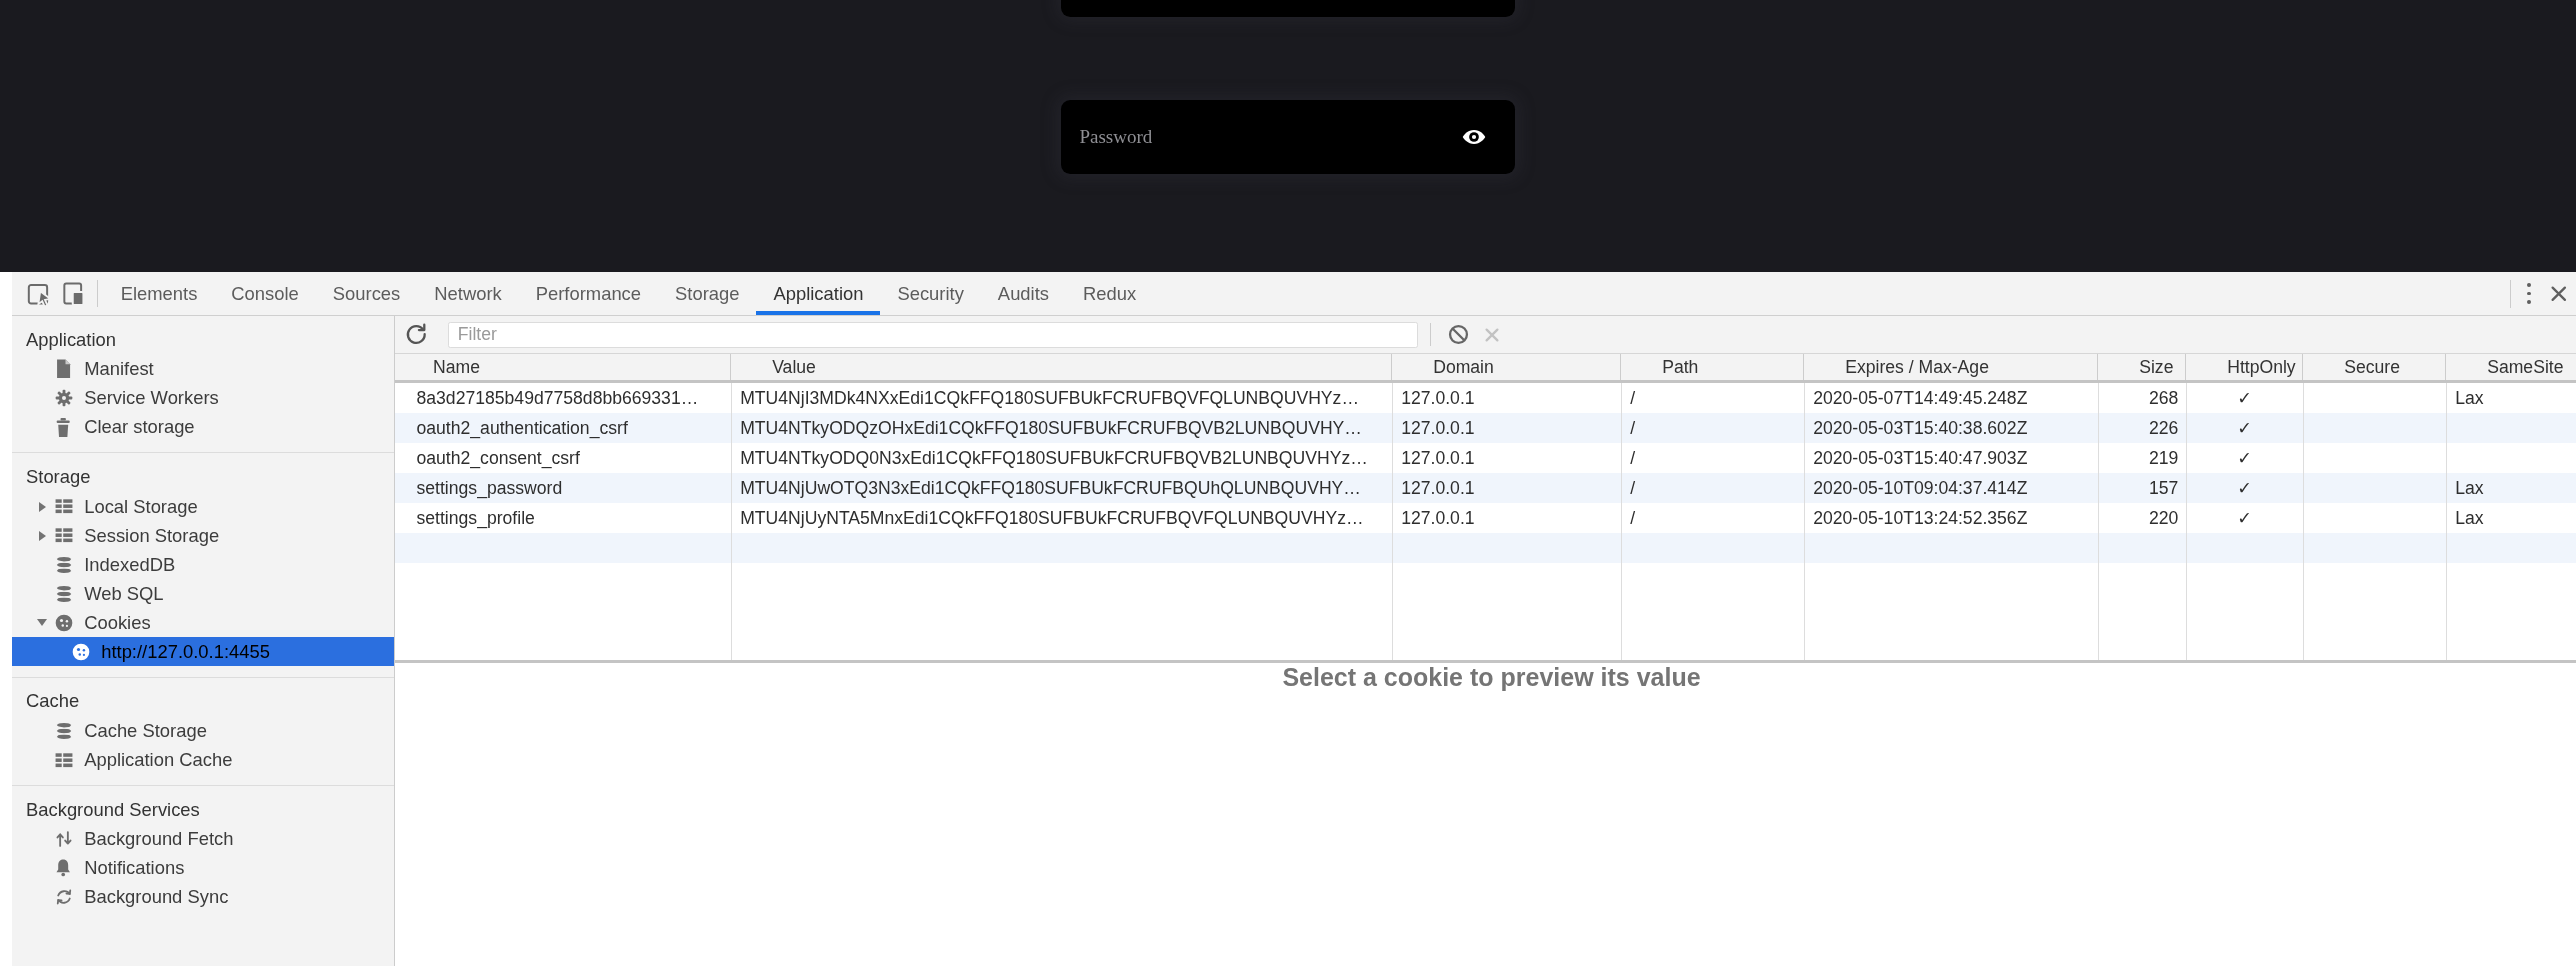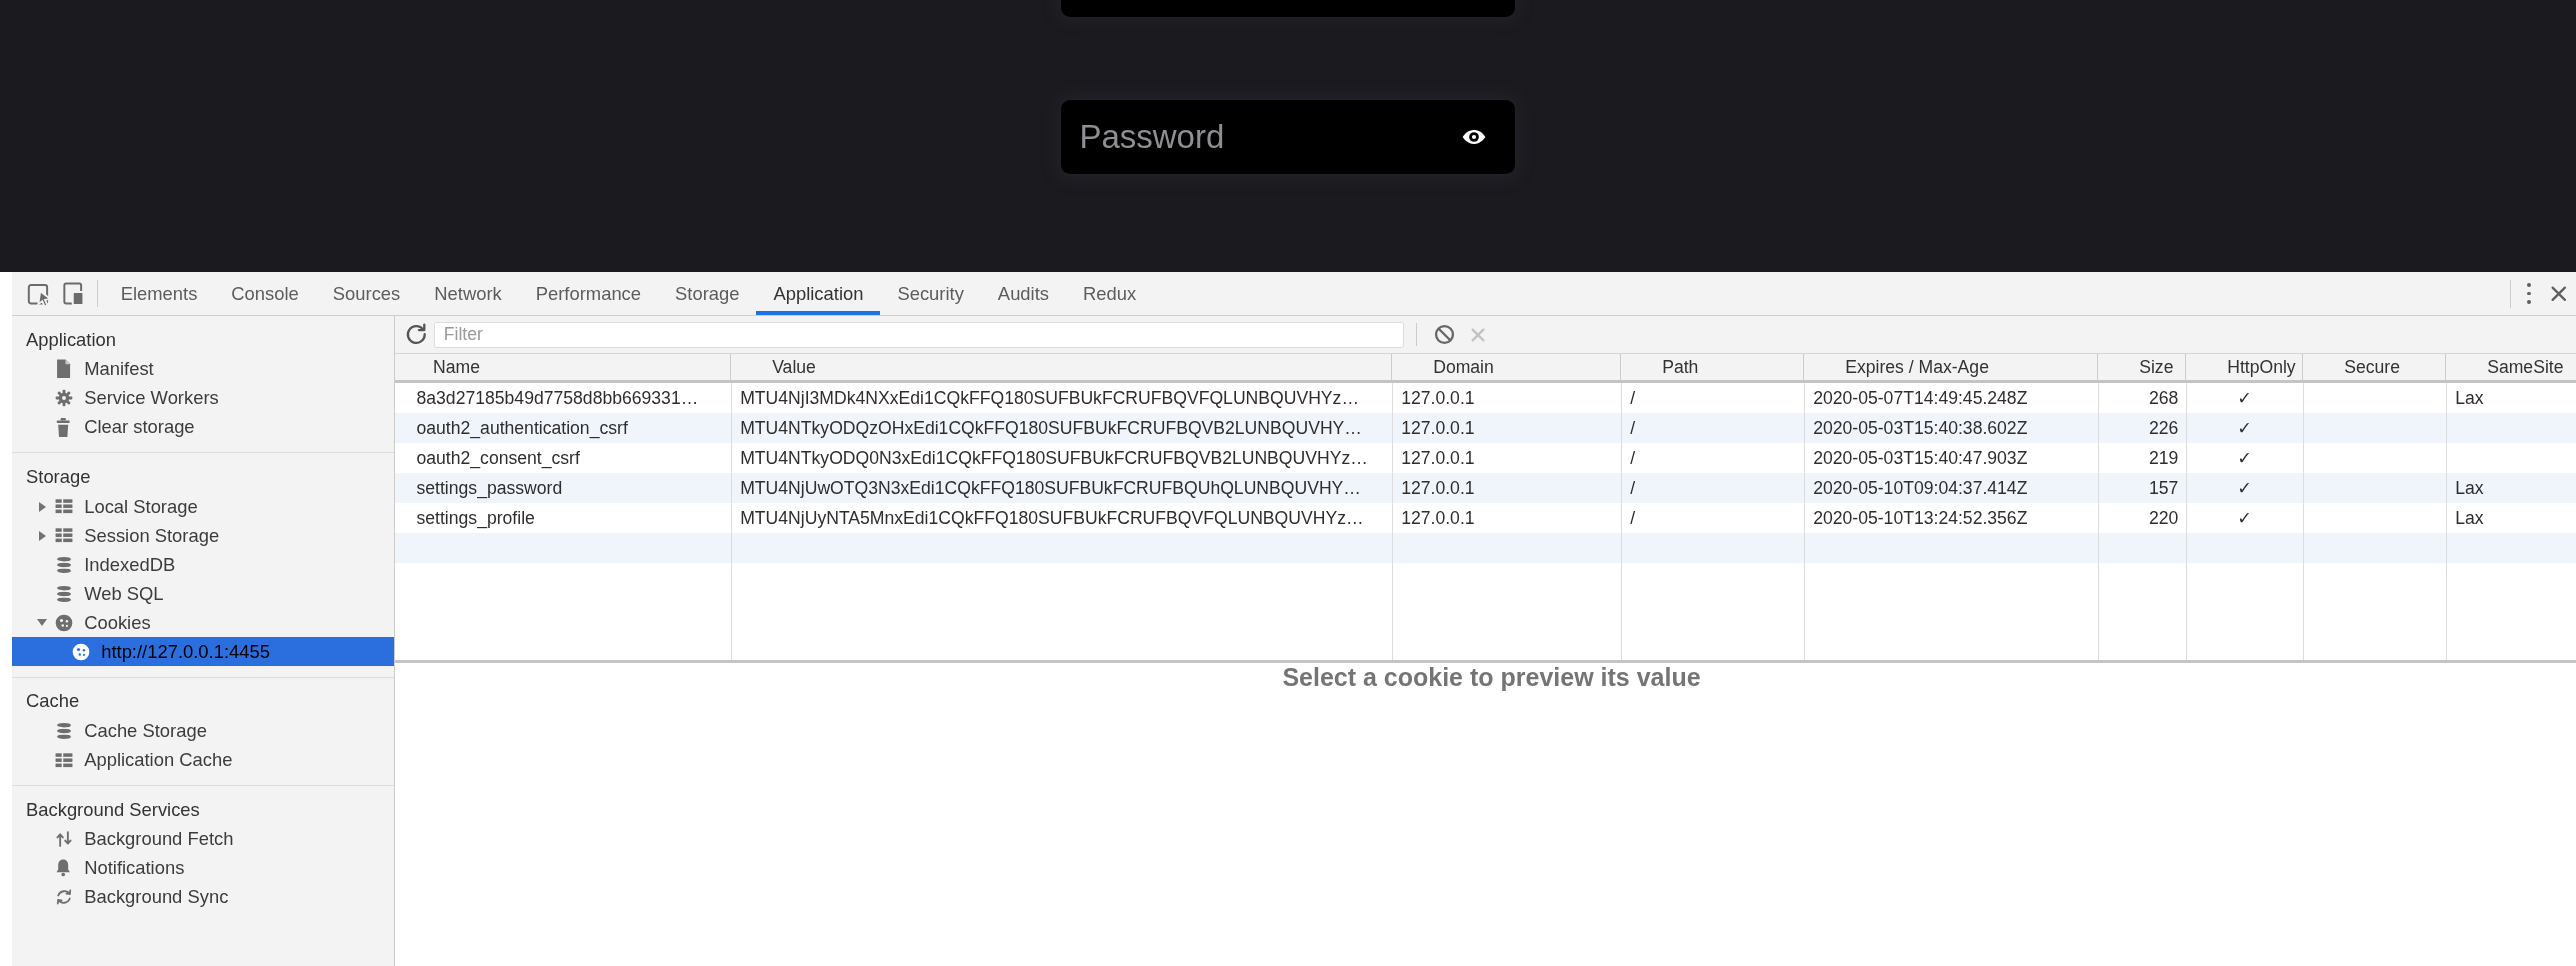--- a/index.html
+++ b/index.html
@@ -6,21 +6,21 @@
   html,body { width:2576px; height:966px; overflow:hidden; }
   body { font-family:"Liberation Sans","DejaVu Sans",sans-serif; background:#fff; position:relative; }
 
   
   .page-top { position:relative; width:2576px; height:272px; background:#1a1a1f; overflow:hidden; }
   .dark-box { position:absolute; left:1061px; width:454px; background:#000; border-radius:9.2px;
               box-shadow:0 0 17px 3.1px rgba(70,70,80,.22); }
   .box-cut { top:-31px; height:48px; }
   .pw-box { top:100px; height:74px; }
   .pw-input { width:100%; height:100%; background:transparent; border:none; outline:none;
-              color:#e5e5e5; font-size:33px; padding:0 69px 0 18.4px; font-family:Liberation Sans, sans-serif; }
+              color:#e5e5e5; font-size:19px; padding:0 69px 0 18.4px; font-family:Liberation Serif, serif; }
   .pw-input::placeholder { color:#8e8e93; }
   .eye { position:absolute; right:28px; top:50%; transform:translateY(-50%); }
 
   
   .devtools { position:absolute; top:272px; left:12px; width:2576px; height:804px; background:#f3f3f3;
               display:flex; flex-direction:column; }
 
   .tabbar { height:44px; background:#f3f3f3; border-bottom:0.8px solid #cfcfcf; display:flex; align-items:stretch; flex:0 0 auto; }
   .tb-icons { display:flex; align-items:center; padding-left:10.7px; }
   .tb-btn { width:34px; height:34px; display:flex; align-items:center; justify-content:center; }
@@ -46,21 +46,21 @@
   .tri-r { width:0; height:0; border-left:7.7px solid #737373; border-top:5.4px solid transparent; border-bottom:5.4px solid transparent; }
   .tri-d { width:0; height:0; border-top:7.7px solid #737373; border-left:5.4px solid transparent; border-right:5.4px solid transparent; }
   .s-div { border-top:0.8px solid #dcdcdc; margin-top:10.7px; }
   .cursor-wedge { position:absolute; left:0; bottom:0; width:23px; height:18.4px; background:#101014;
                   clip-path:polygon(0 0,45% 35%,100% 100%,0 100%); }
 
   
   .main { flex:1; display:flex; flex-direction:column; background:#fff; min-width:0; }
   .toolbar { height:38px; background:#f3f3f3; border-bottom:0.8px solid #d6d6d6; display:flex; align-items:center; flex:0 0 auto; }
   .tool-btn { width:34px; display:flex; justify-content:center; align-items:center; }
-  .filter { width:970px; height:26px; background:#fff; border:0.8px solid #dcdcdc; border-radius:2.3px;
+  .filter { width:970px; height:26px; margin-left:14px; background:#fff; border:0.8px solid #dcdcdc; border-radius:2.3px;
             font-size:17.6px; color:#333; padding:0 9.2px; outline:none; font-family:inherit; }
   .filter::placeholder { color:#9a9a9a; }
   .tool-sep { width:0.8px; height:23px; background:#ccc; margin:0 10.7px 0 12.3px; }
 
   .grid { display:grid; grid-template-columns:336px 661px 229px 183px 294px 88px 117px 143px 1fr; }
   .ghead { height:29px; background:#f3f3f3; border-bottom:3.1px solid #c4c4c4; flex:0 0 auto; }
   .ghead .hc { display:flex; align-items:center; font-size:17.6px; color:#333; padding-left:9.2px; border-right:0.8px solid #ccc; overflow:hidden; white-space:nowrap;margin-left:32px; }
   .ghead .hc:first-child { padding-left:6.1px; }
   .ghead .hc:last-child { border-right:none; }
 

